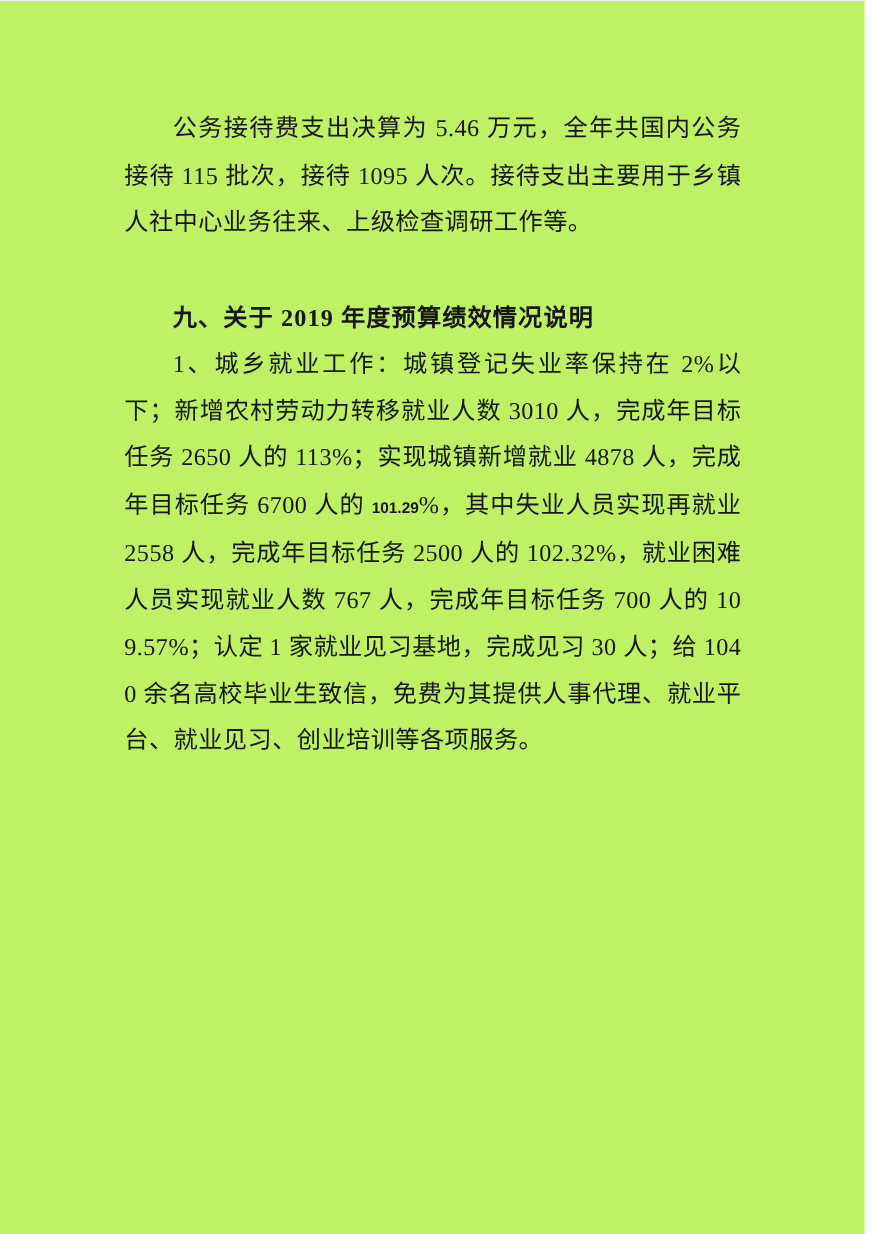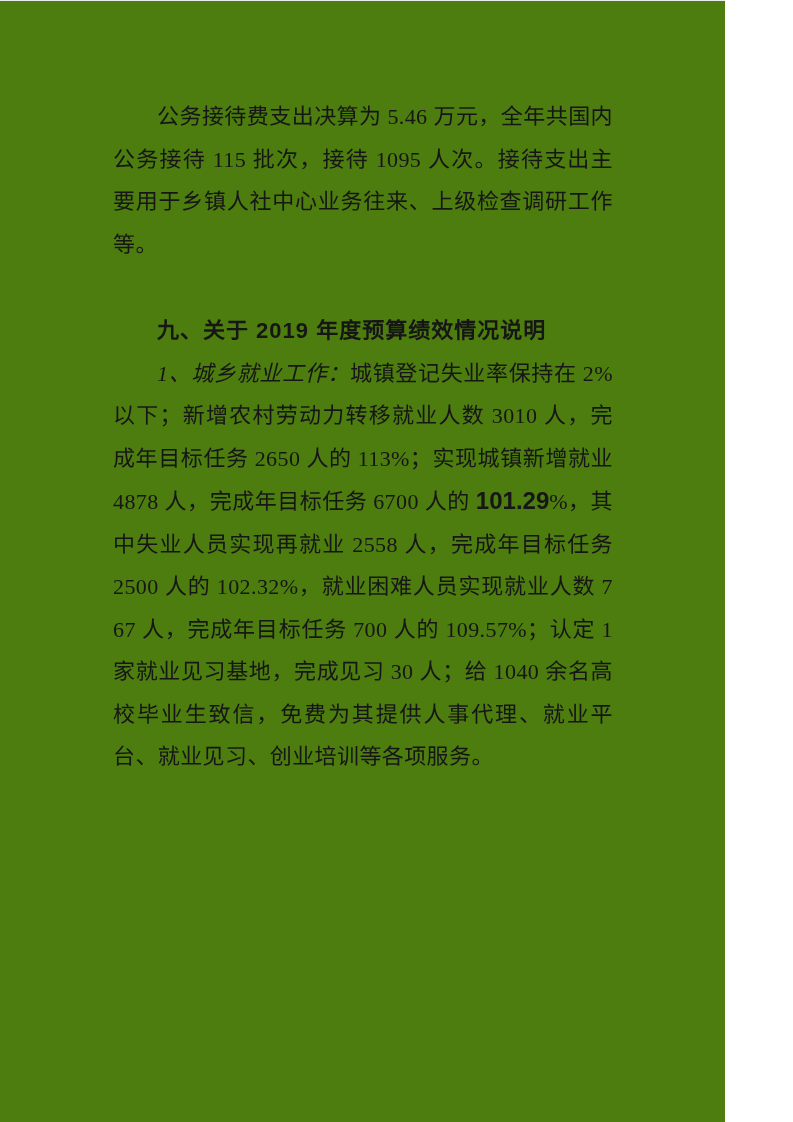--- a/index.html
+++ b/index.html
@@ -2,58 +2,57 @@
 <html lang="zh-CN"><head>
 <meta charset="utf-8">
 <style>
   html, body {
     margin: 0;
     padding: 0;
     background: #ffffff;
   }
   .page {
     position: relative;
-    width: 725px;
+    width: 786px;
     height: 1122px;
     box-sizing: border-box;
-    background: #4d7c0f;
+    background: #bef264;
     border-top: 1px solid #ececec;
     padding: 95px 112px 0 113px;
     overflow: hidden;
     font-family: "Liberation Serif", "DejaVu Serif", serif;
     color: #161616;
   }
   .para {
     margin: 0;
     font-size: 22px;
     line-height: 42.5px;
     letter-spacing: 0.4px;
     text-align: justify;
     text-justify: inter-ideograph;
     text-indent: 2em;
     word-break: break-all;
   }
   .heading {
-    font-family: Liberation Sans, sans-serif;
+    font-family: Liberation Serif, serif;
     font-weight: 700;
     letter-spacing: 1px;
     margin-top: 44px;
     text-align: left;
   }
   .kai {
     font-style: italic;
   }
   .lead {
-    font-style: italic;
     margin-top: 23px;
   }
   .num-alt {
     font-family: "Liberation Sans", "DejaVu Sans", sans-serif;
     font-weight: 600;
-    font-size: 24px;
+    font-size: 14px;
     font-style: normal;
     letter-spacing: 0;
     margin-top: 40px;
   }
 </style>
 </head>
 <body>
 
 <div class="page">
 

